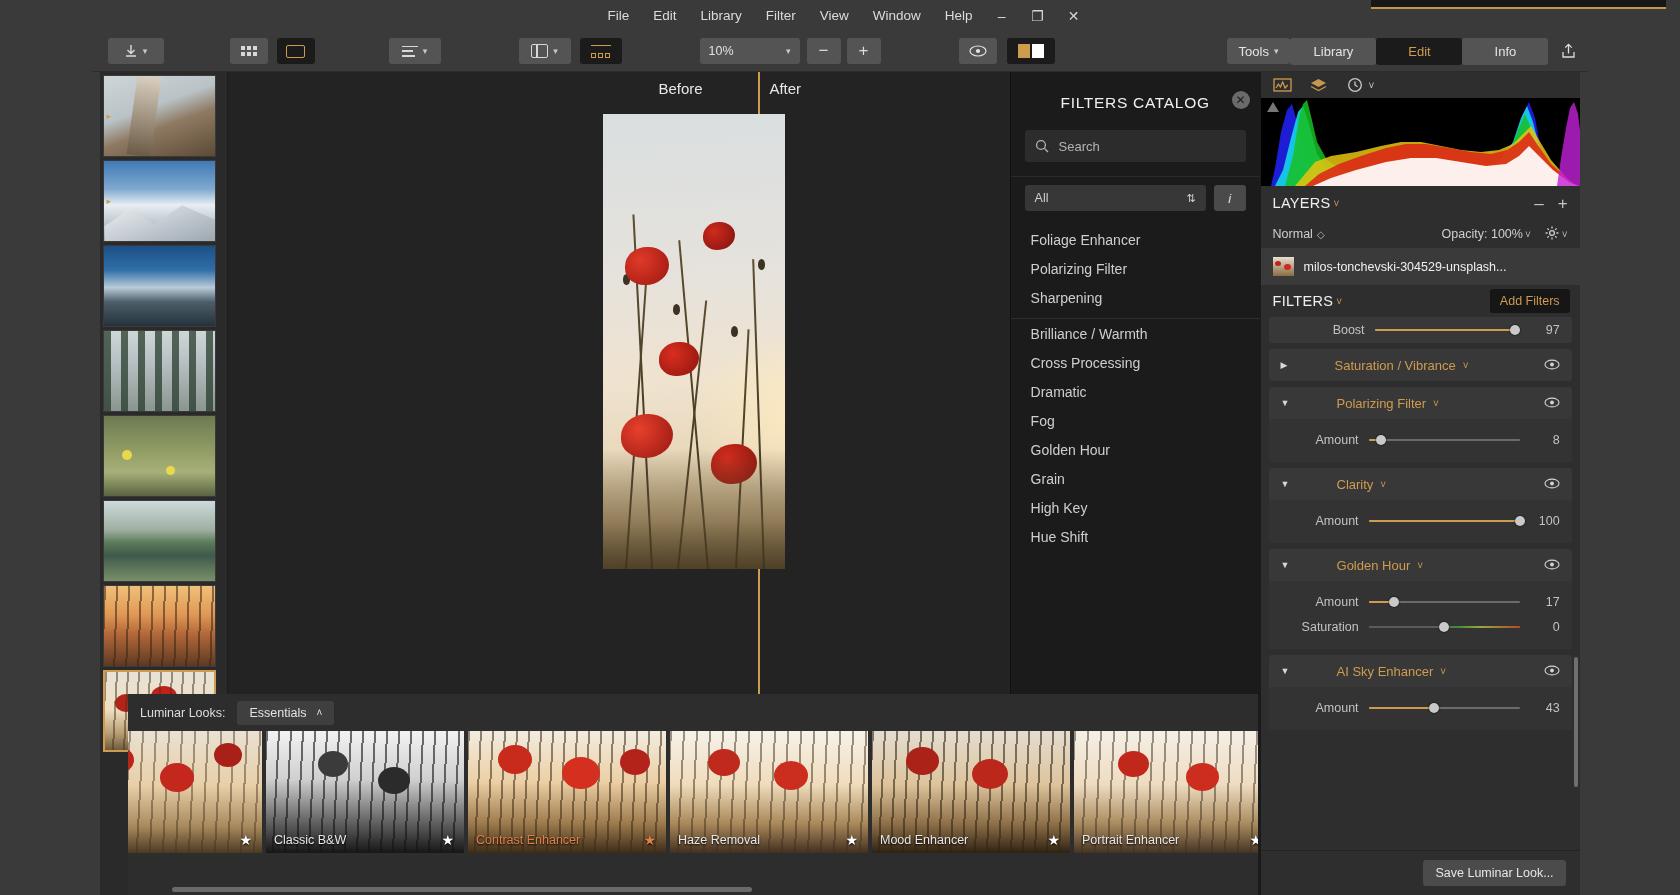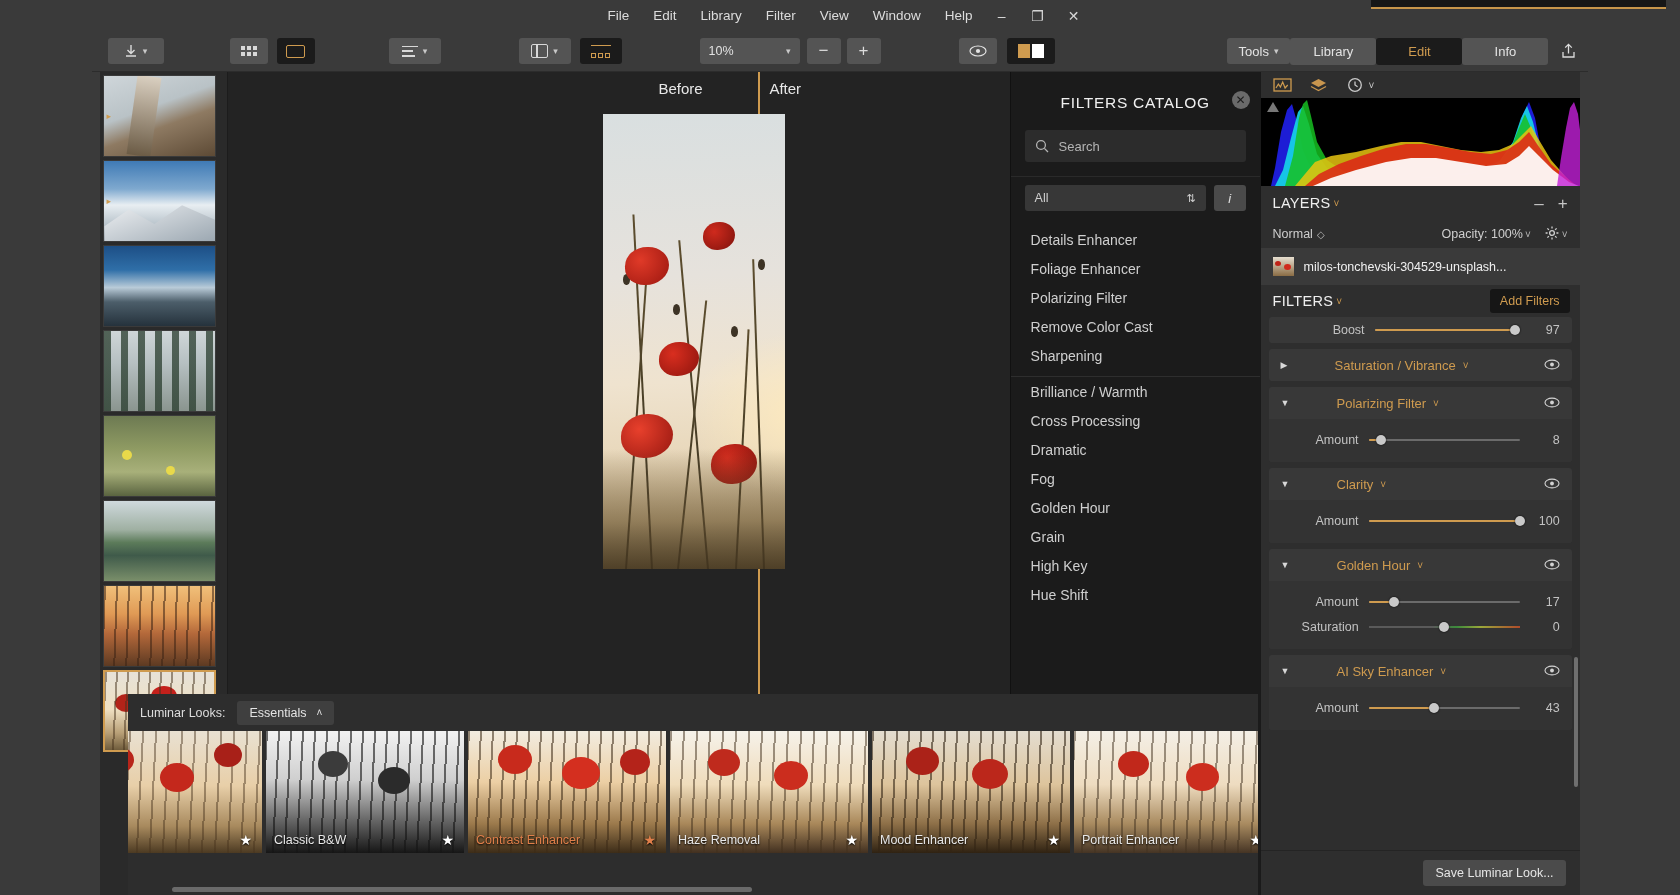--- a/index.html
+++ b/index.html
@@ -419,24 +419,22 @@
         <span class="ph">Search</span>
       </div>
       <div class="cat-filterrow">
         <div class="cat-sel">
           <span>All</span>
           <span style="font-size:11px">⇅</span>
         </div>
         <div class="cat-info">i</div>
       </div>
       <div class="cat-list">
-        <div class="cat-item">Details Enhancer</div>
         <div class="cat-item">Foliage Enhancer</div>
         <div class="cat-item">Polarizing Filter</div>
-        <div class="cat-item">Remove Color Cast</div>
         <div class="cat-item">Sharpening</div>
         <div class="cat-divider"></div>
         <div class="cat-item">Brilliance / Warmth</div>
         <div class="cat-item">Cross Processing</div>
         <div class="cat-item">Dramatic</div>
         <div class="cat-item">Fog</div>
         <div class="cat-item">Golden Hour</div>
         <div class="cat-item">Grain</div>
         <div class="cat-item">High Key</div>
         <div class="cat-item">Hue Shift</div>

